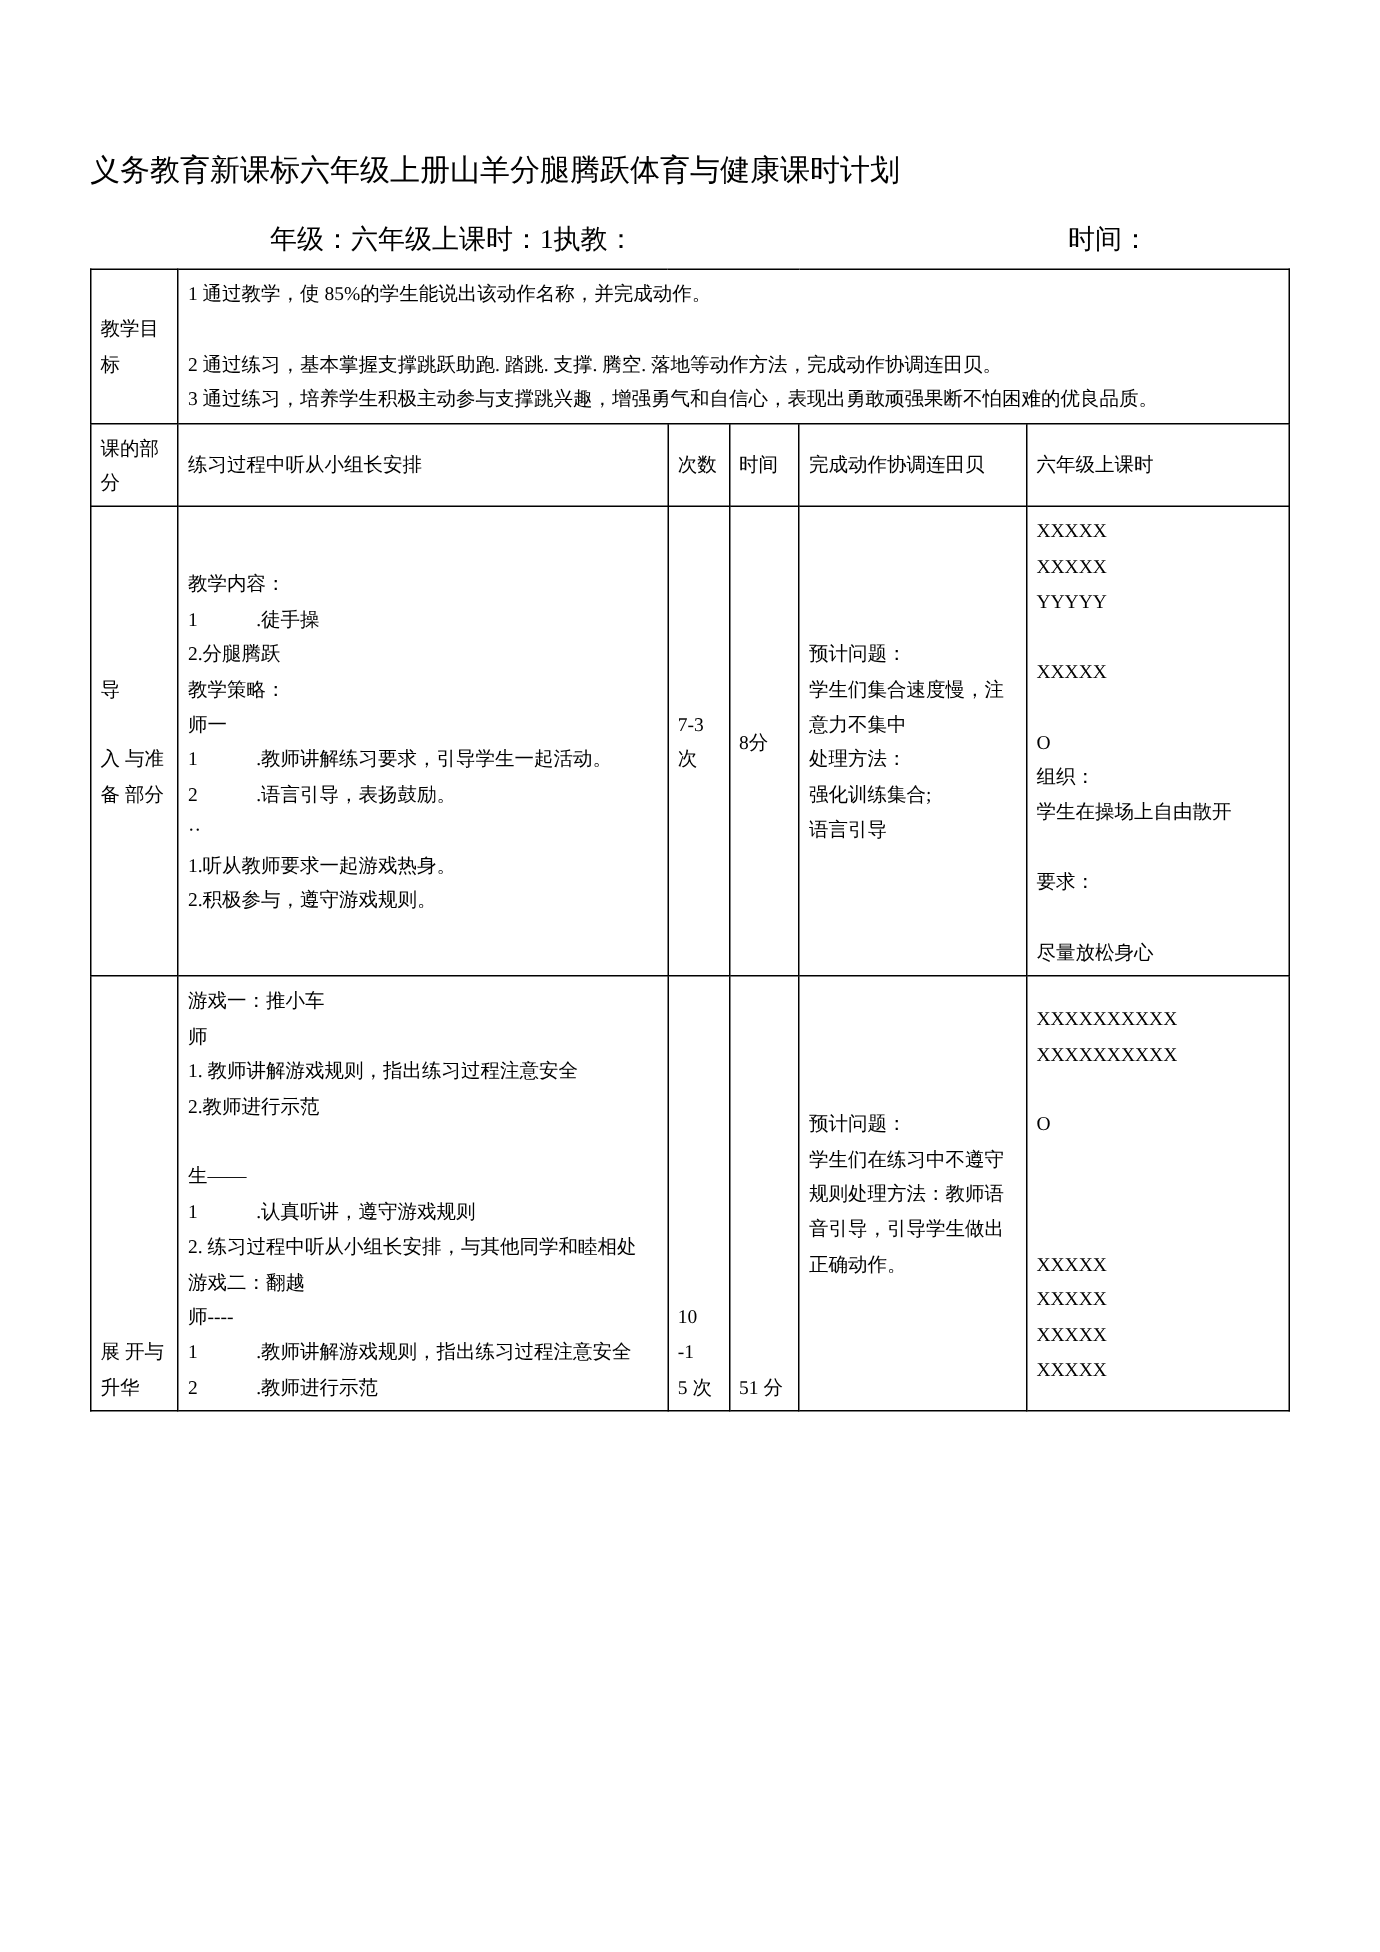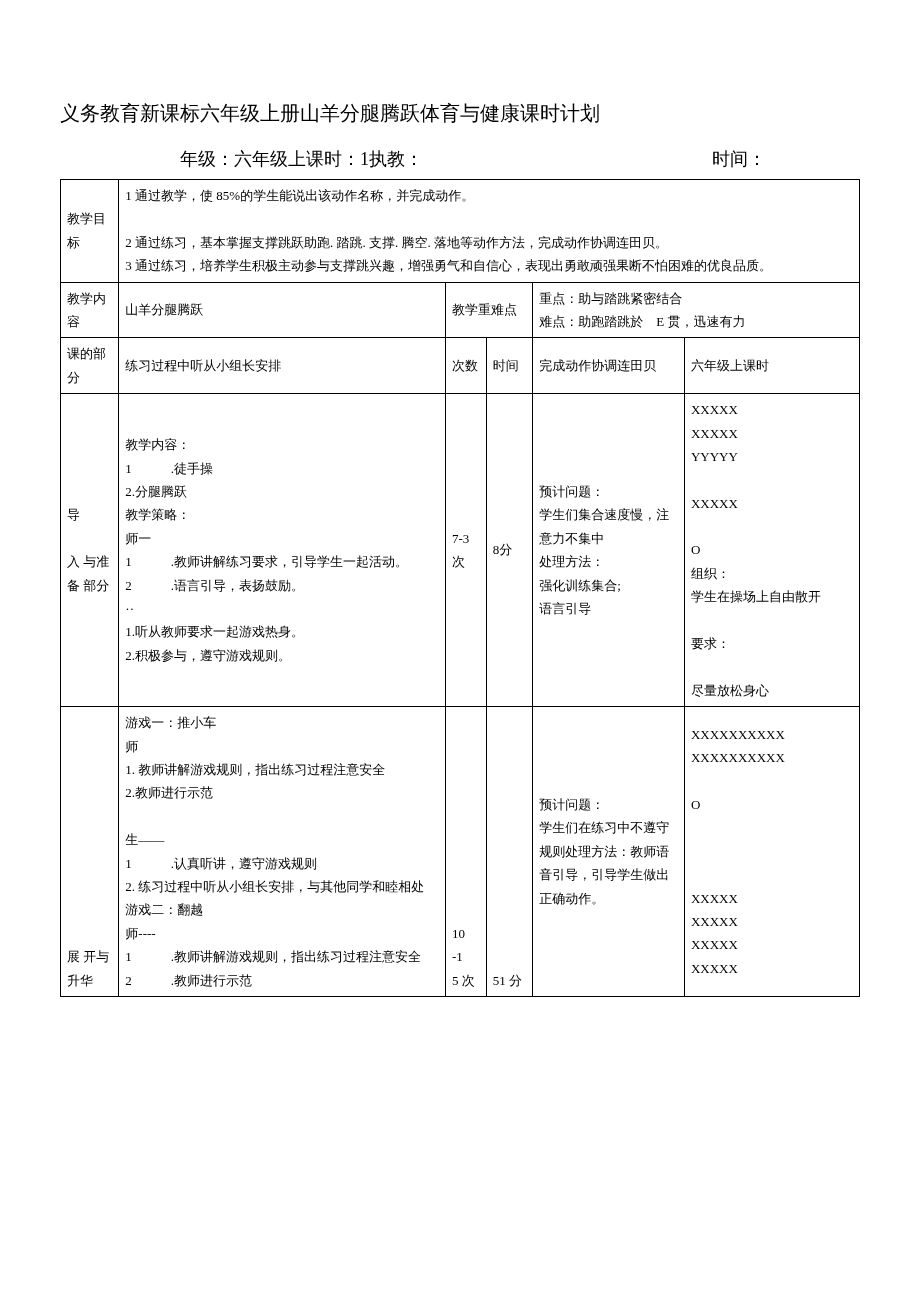--- a/index.html
+++ b/index.html
@@ -69,27 +69,20 @@
 
   <tbody>
       <tr>
     <td class="center vcenter">教学目标</td>
     <td colspan="5" style="white-space:pre-line">1 通过教学，使 85%的学生能说出该动作名称，并完成动作。
 
 2 通过练习，基本掌握支撑跳跃助跑. 踏跳. 支撑. 腾空. 落地等动作方法，完成动作协调连田贝。
 3 通过练习，培养学生积极主动参与支撑跳兴趣，增强勇气和自信心，表现出勇敢顽强果断不怕困难的优良品质。</td>
   </tr>
 
-  <tr>
-    <td class="center vcenter">教学内容</td>
-    <td>山羊分腿腾跃</td>
-    <td colspan="2" class="center vcenter" style="white-space:pre-line">教学重难点</td>
-    <td colspan="2" style="white-space:pre-line">重点：助与踏跳紧密结合
-难点：助跑踏跳於　E 贯，迅速有力</td>
-  </tr>
 
   <tr>
     <td class="center vcenter" style="white-space:pre-line">课的部分</td>
     <td class="center vcenter">练习过程中听从小组长安排</td>
     <td class="center vcenter" style="white-space:pre-line">次数</td>
     <td class="center vcenter">时间</td>
     <td class="center vcenter" style="white-space:pre-line">完成动作协调连田贝</td>
     <td class="center vcenter">六年级上课时</td>
   </tr>
 

